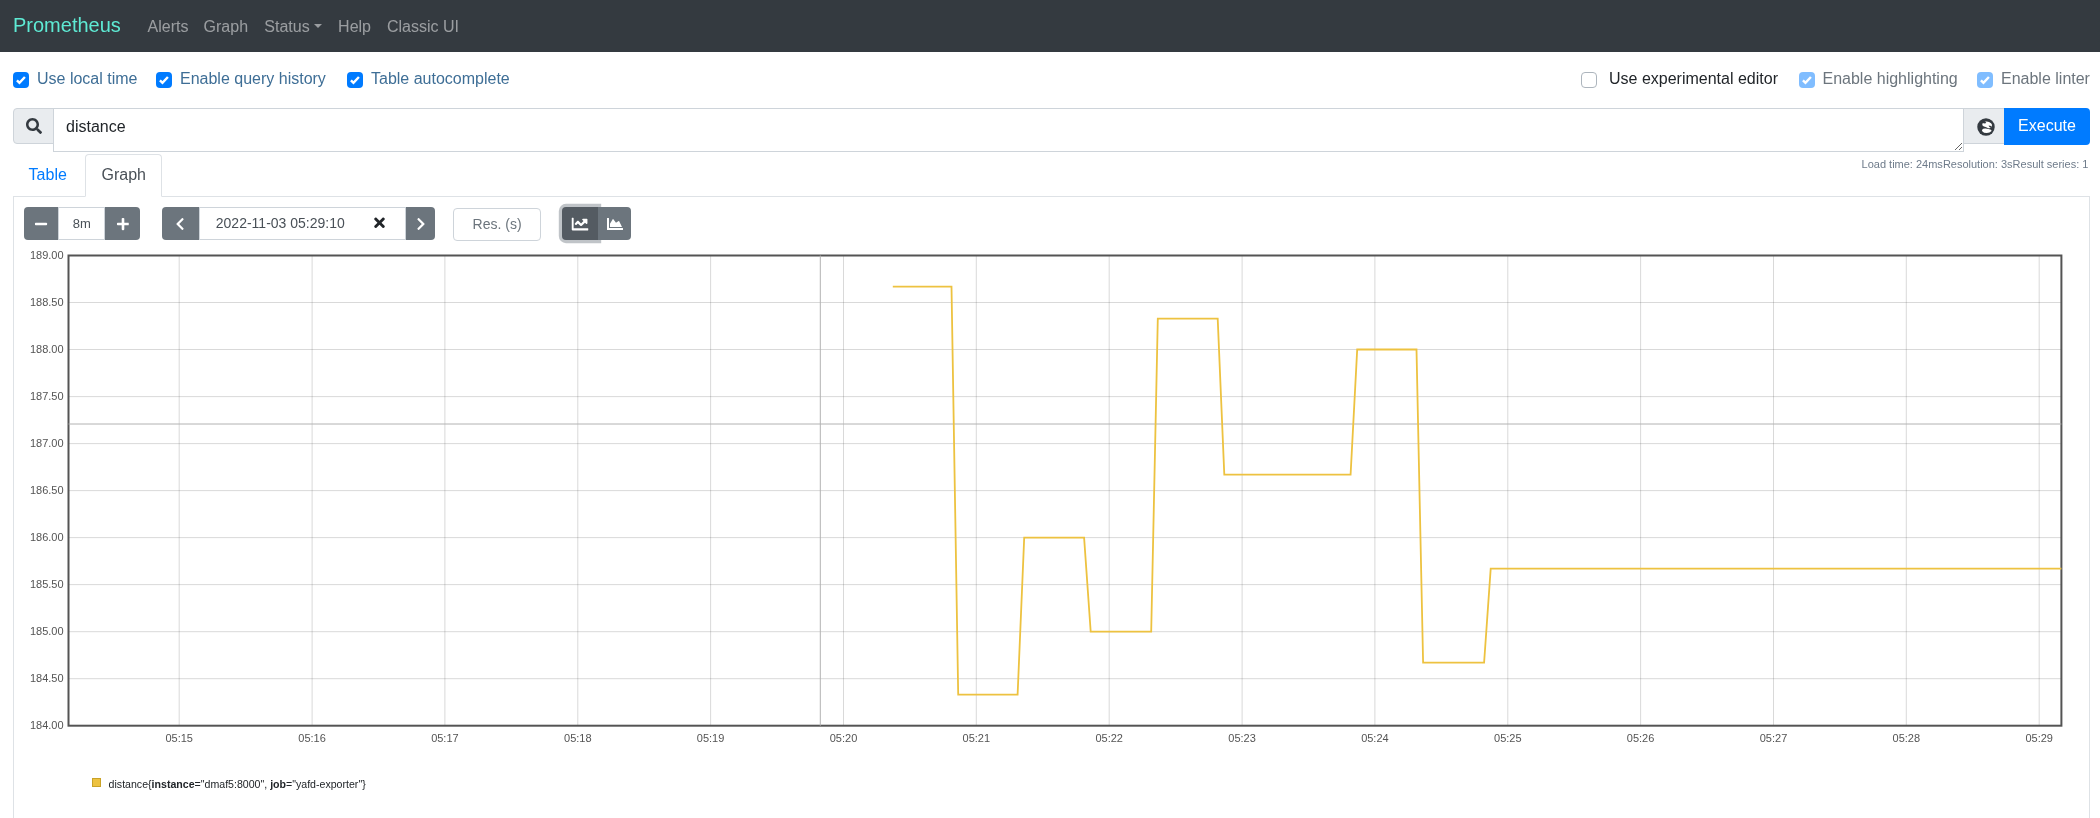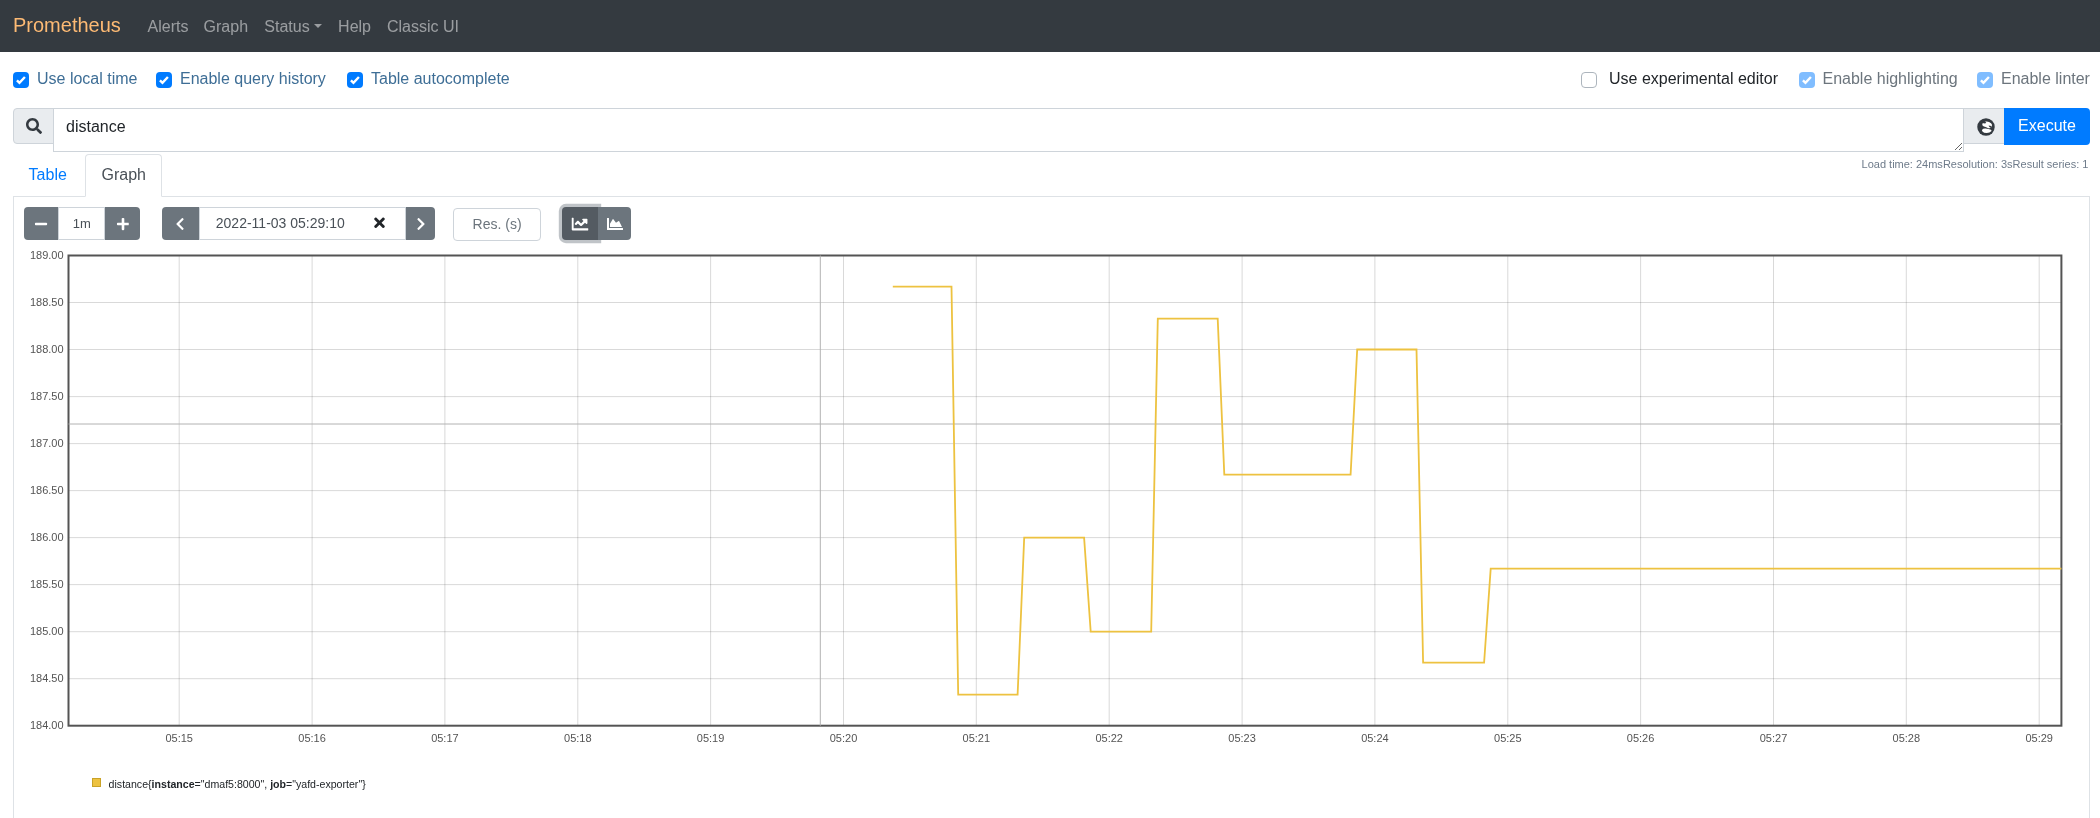--- a/index.html
+++ b/index.html
@@ -1,20 +1,20 @@
 <!DOCTYPE html>
 <html><head>
 <meta charset="utf-8">
 <style>
 * { box-sizing: border-box; margin:0; padding:0; }
 html,body { width:2100px; height:818px; overflow:hidden; }
 body { font-family:"Liberation Sans", sans-serif; background:#fff; position:relative; }
 
 .navbar { position:absolute; left:0; top:0; width:2100px; height:52px; background:#343a40; }
-.brand { position:absolute; left:13px; top:15.1px; font-size:20px; line-height:20px; color:#fdba74; }
+.brand { position:absolute; left:13px; top:15.1px; font-size:20px; line-height:20px; color:#5eead4; }
 .navlink { position:absolute; top:18.6px; font-size:16px; line-height:16px; color:rgba(255,255,255,.5); }
 .caret { position:absolute; width:0; height:0; border-left:4.8px solid transparent; border-right:4.8px solid transparent; border-top:4.8px solid rgba(255,255,255,.5); }
 
 .cb { position:absolute; width:16px; height:16px; border-radius:4px; top:72px; }
 .cb.on { background:#007bff; }
 .cb.on-dis { background:#80bdff; }
 .cb.off { background:#fff; border:1px solid #adb5bd; }
 .cb svg { position:absolute; left:2px; top:2px; }
 .cblabel { position:absolute; top:70px; font-size:16px; line-height:18px; }
 
@@ -109,21 +109,21 @@
 <span class="tablink">Table</span>
 <div class="tabactive">Graph</div>
 
 <div class="panel"></div>
 
 <div class="btn" style="left:23.8px; width:34.5px; border-radius:4px 0 0 4px;">
     <svg width="12.5" height="14" viewBox="0 0 448 512">
       <path fill="#fff" d="M416 208H32c-17.67 0-32 14.33-32 32v32c0 17.67 14.33 32 32 32h384c17.67 0 32-14.33 32-32v-32c0-17.67-14.33-32-32-32z"></path>
     </svg>
   </div>
-<div class="ctrlinput" style="left:58.3px; width:47.2px; font-size:13px; line-height:31px;">1m</div>
+<div class="ctrlinput" style="left:58.3px; width:47.2px; font-size:13px; line-height:31px;">8m</div>
 <div class="btn" style="left:105.4px; width:35px; border-radius:0 4px 4px 0;">
     <svg width="12.5" height="14" viewBox="0 0 448 512">
       <path fill="#fff" d="M416 208H272V64c0-17.67-14.33-32-32-32h-32c-17.67 0-32 14.33-32 32v144H32c-17.67 0-32 14.33-32 32v32c0 17.67 14.33 32 32 32h144v144c0 17.67 14.33 32 32 32h32c17.67 0 32-14.33 32-32V304h144c17.67 0 32-14.33 32-32v-32c0-17.67-14.33-32-32-32z"></path>
     </svg>
   </div>
 
 <div class="btn" style="left:161.9px; width:36.9px; border-radius:4px 0 0 4px;">
     <svg width="9" height="14" viewBox="0 0 320 512">
       <path fill="#fff" d="M34.52 239.03L228.87 44.69c9.37-9.37 24.57-9.37 33.94 0l22.67 22.67c9.36 9.36 9.37 24.52.04 33.9L131.49 256l154.02 154.75c9.34 9.38 9.32 24.54-.04 33.9l-22.67 22.67c-9.37 9.37-24.57 9.37-33.94 0L34.52 272.97c-9.37-9.37-9.37-24.57 0-33.94z"></path>
     </svg>

